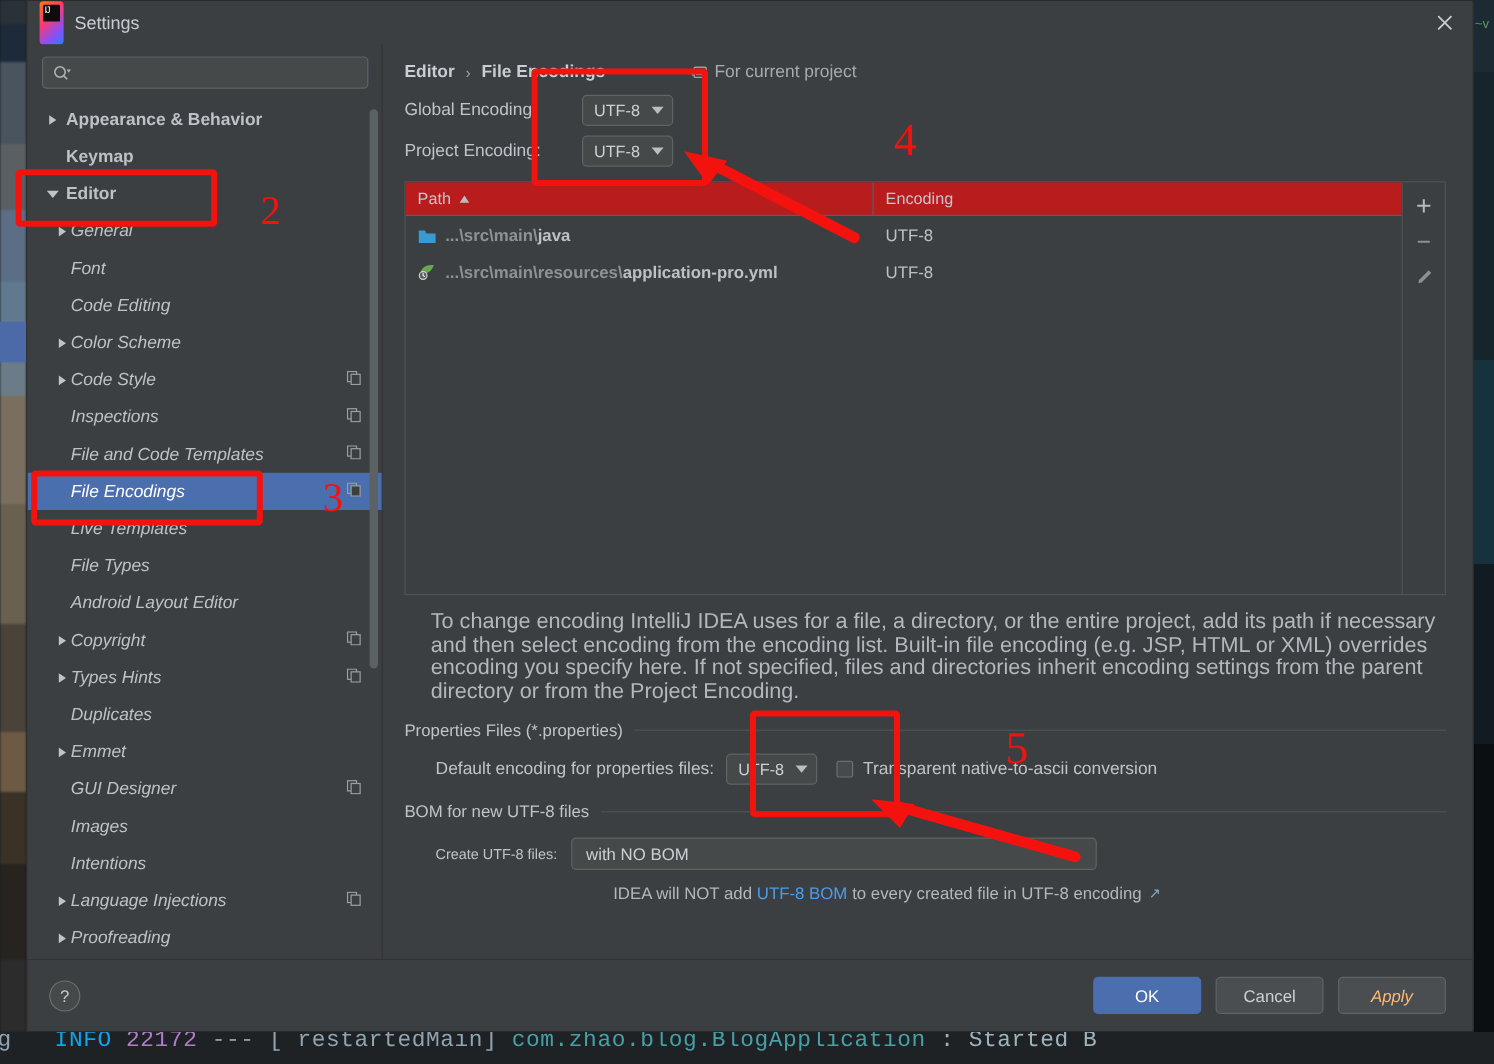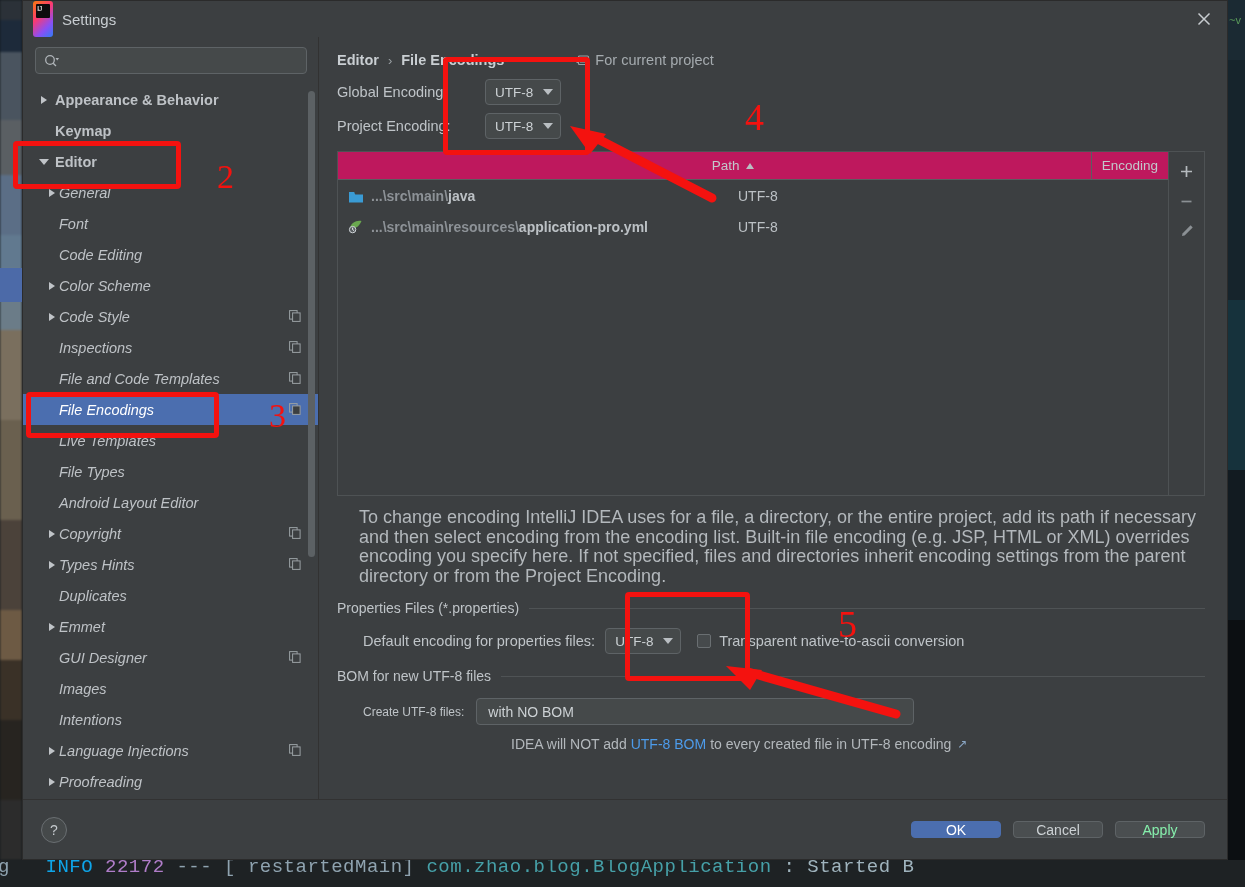--- a/index.html
+++ b/index.html
@@ -170,22 +170,22 @@
     border-top: 6px solid #b9bec2;
   }
 
   
   #table-wrap {
     margin-top: 12px; height: 345px; display: flex;
     border: 1px solid #4e5254; background: #3c3f41;
   }
   #table { flex: 1; min-width: 0; display: flex; flex-direction: column; }
   #thead {
-    height: 28px; display: flex; background: #be185d;
-    border-bottom: 1px solid #5a5e60; font-size: 13.5px; color: #c3c8cc; justify-content: flex-end;
+    height: 28px; display: flex; background: #b91c1c;
+    border-bottom: 1px solid #5a5e60; font-size: 13.5px; color: #c3c8cc;
   }
   #thead .th { display: flex; align-items: center; padding: 0 10px; }
   #thead .th.path { width: 390px; flex: 0 0 390px; border-right: 1px solid #5a5e60; }
   #thead .sort-asc {
     margin-left: 7px; width: 0; height: 0;
     border-left: 4.5px solid transparent; border-right: 4.5px solid transparent;
     border-bottom: 6px solid #b9bec2;
   }
   #tbody { flex: 1; overflow: hidden; }
   .trow { height: 31px; display: flex; align-items: center; font-size: 14px; }
@@ -243,27 +243,27 @@
     border-top: 1px solid #323232;
     display: flex; align-items: center; padding: 0 22px 0 18px;
   }
   #help-btn {
     width: 26px; height: 26px; border-radius: 50%; border: 1px solid #6a6f72;
     background: #45494a; color: #c4c9cd; display: flex; align-items: center;
     justify-content: center; font-size: 14px; cursor: pointer;
   }
   #footer .spacer { flex: 1; }
   .btn {
-    height: 17px; min-width: 90px; border-radius: 4px; font-size: 14px;
+    height: 31px; min-width: 90px; border-radius: 4px; font-size: 14px;
     display: flex; align-items: center; justify-content: center;
     margin-left: 12px; cursor: pointer;
     border: 1px solid #5e6366; background: #4a4e50; color: #ccd1d4;
   }
   .btn.primary { background: #4b6eaf; border-color: #4b6eaf; color: #ffffff; }
-  .btn.disabled { color: #86efac; }
+  .btn.disabled { color: #fdba74; font-style: italic; }
 
   
   .anno { position: absolute; z-index: 60; pointer-events: none; }
   .anno-box { border: 5px solid #f4120f; border-radius: 4px; }
   .anno-num { color: #f4120f; font-size: 34px; font-family: "Liberation Serif", serif; }
   #anno-layer { position: absolute; inset: 0; z-index: 60; pointer-events: none; }
 </style>
 </head>
 <body>
 

